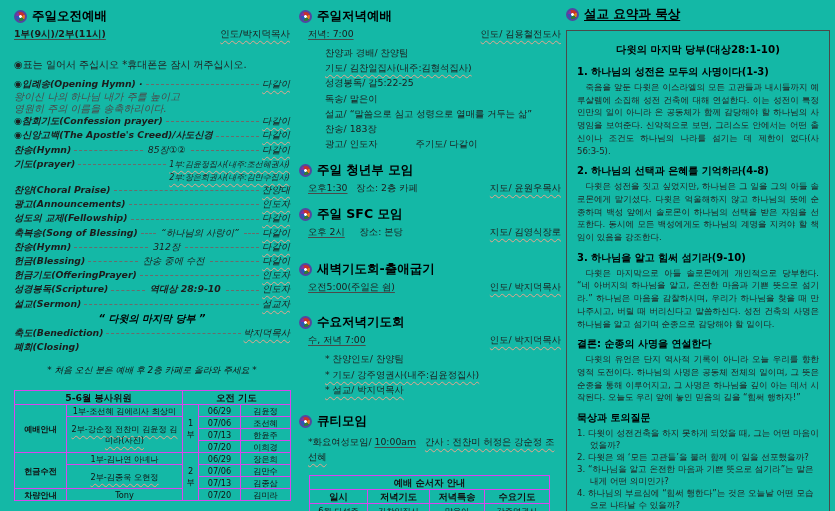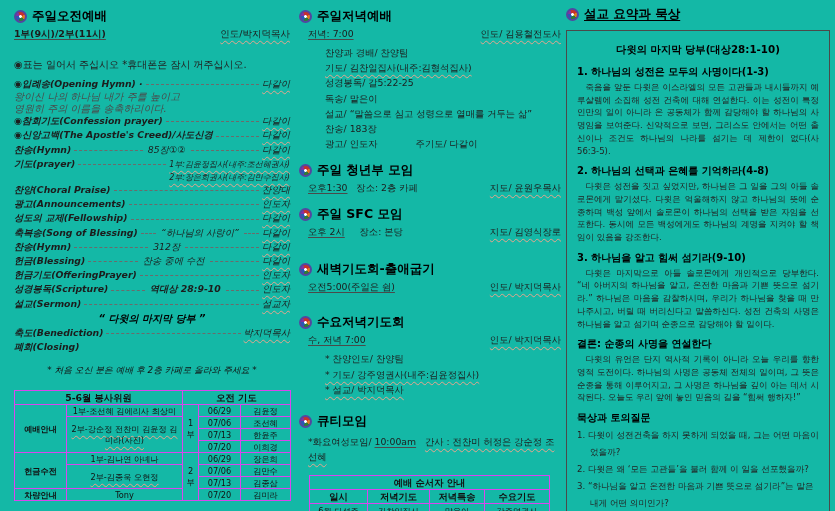--- a/index.html
+++ b/index.html
@@ -58,21 +58,21 @@
   .mitems-flat{padding-left:9px;font-size:9.3px;line-height:15.2px;margin-top:4px;}
   .two-cell{display:flex;gap:38px;}
 
   
   #sermon-title{justify-content:flex-start;font-size:12.5px;}
   #sermon-title .t{text-decoration:underline;text-underline-offset:2px;}
   #sermon-box{border:1px solid #4a4a4a;margin-top:7px;padding:9px 10px 6px 10px;}
   .box-title{text-align:center;font-weight:bold;font-size:10.3px;margin:3px 0 8px 0;color:#000;}
   .ssec-h{font-weight:bold;font-size:10px;margin-top:7px;color:#000;}
   .ssec-p{font-size:8.5px;line-height:12.7px;text-align:justify;text-indent:1em;margin-top:2px;color:#222;}
-  .q{font-size:8.6px;line-height:17px;padding-left:13px;text-indent:-13px;color:#222;}
+  .q{font-size:8.6px;line-height:12px;padding-left:13px;text-indent:-13px;color:#222;}
 </style>
 </head>
 <body>
 
 <div id="page">
 
   <div class="col" id="col-left">
     <div class="sec-head">
       <span class="ticon"></span>
       <span>주일오전예배</span>

